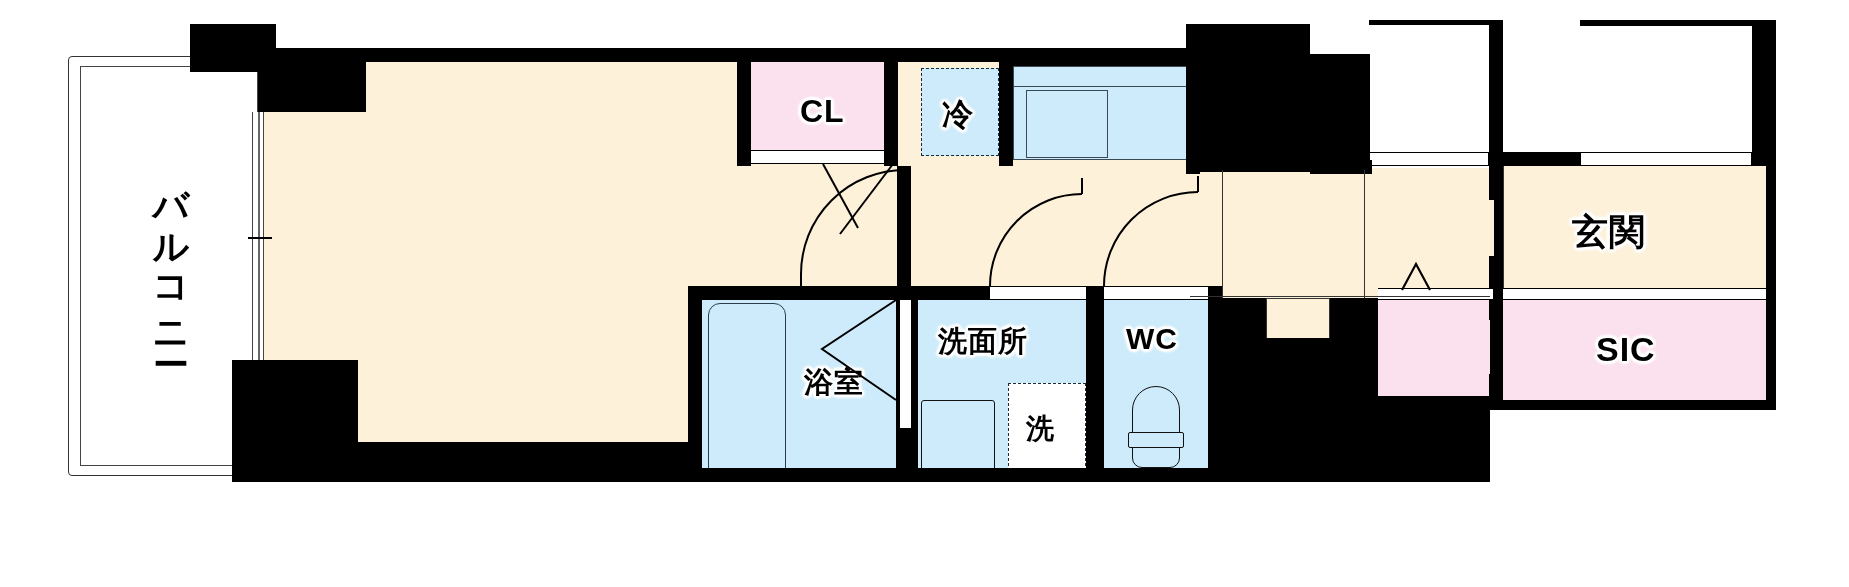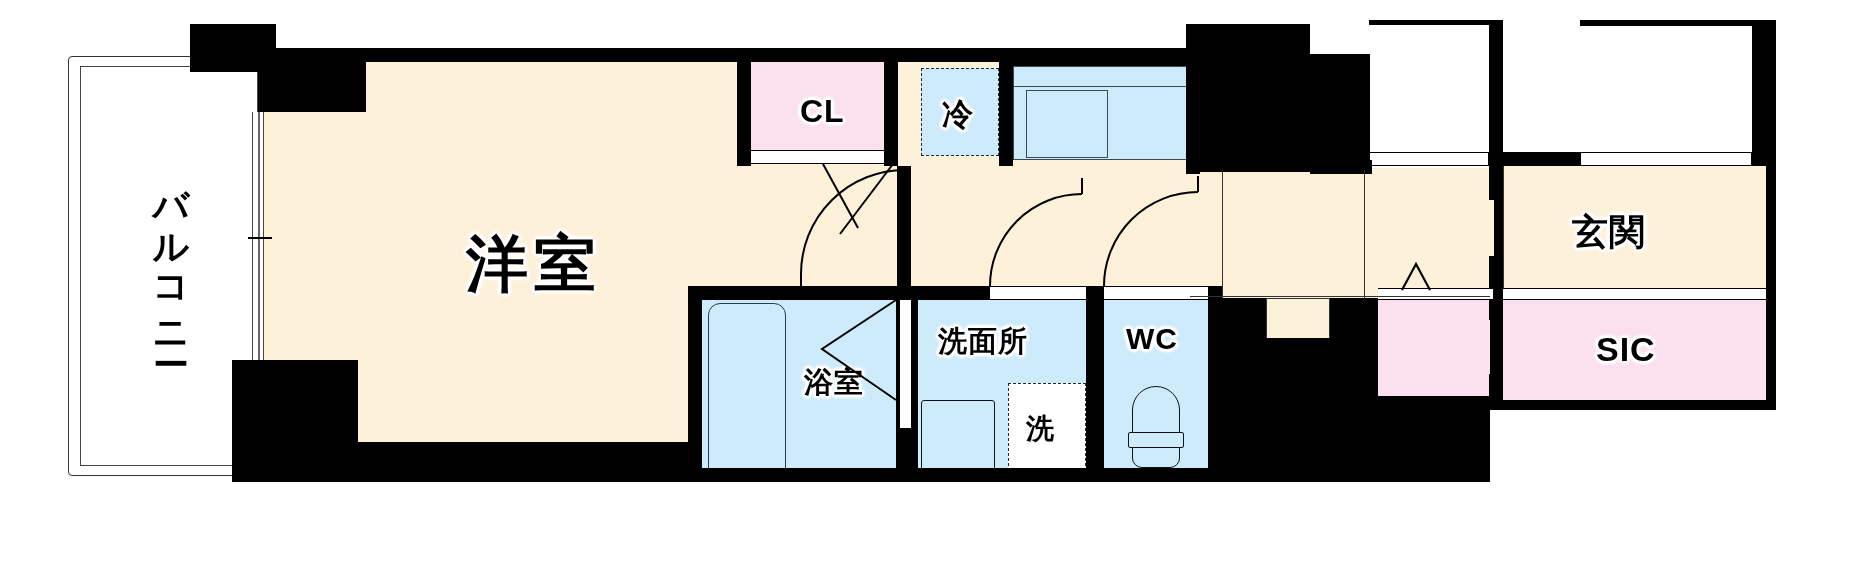--- a/index.html
+++ b/index.html
@@ -80,21 +80,20 @@
 
   <div class="ab dashed" style="left:1008px;top:383px;width:78px;height:88px;background:#ffffff;"></div>
   <div class="lbl lbl-jp" style="left:1026px;top:410px;font-size:28px;">洗</div>
 
   <div class="ab fill-water" style="left:1100px;top:296px;width:112px;height:184px;"></div>
   <div class="lbl" style="left:1126px;top:322px;font-size:30px;">WC</div>
 
   <div class="ab" style="left:1132px;top:386px;width:48px;height:82px;background:#cdebfa;border:1.8px solid #111;border-radius:24px 24px 10px 10px;"></div>
   <div class="ab" style="left:1128px;top:432px;width:56px;height:16px;background:#cdebfa;border:1.8px solid #111;border-radius:2px;"></div>
 
-  <div class="lbl lbl-jp" style="left:466px;top:222px;font-size:62px;letter-spacing:6px;">洋室</div>
 
   <div class="ab wall" style="left:190px;top:24px;width:86px;height:48px;"></div>
   <div class="ab wall" style="left:258px;top:48px;width:108px;height:64px;"></div>
 
   <div class="ab wall" style="left:360px;top:48px;width:760px;height:14px;"></div>
 
   <div class="ab wall" style="left:737px;top:48px;width:14px;height:118px;"></div>
 
   <div class="ab wall" style="left:884px;top:48px;width:14px;height:118px;"></div>
 

